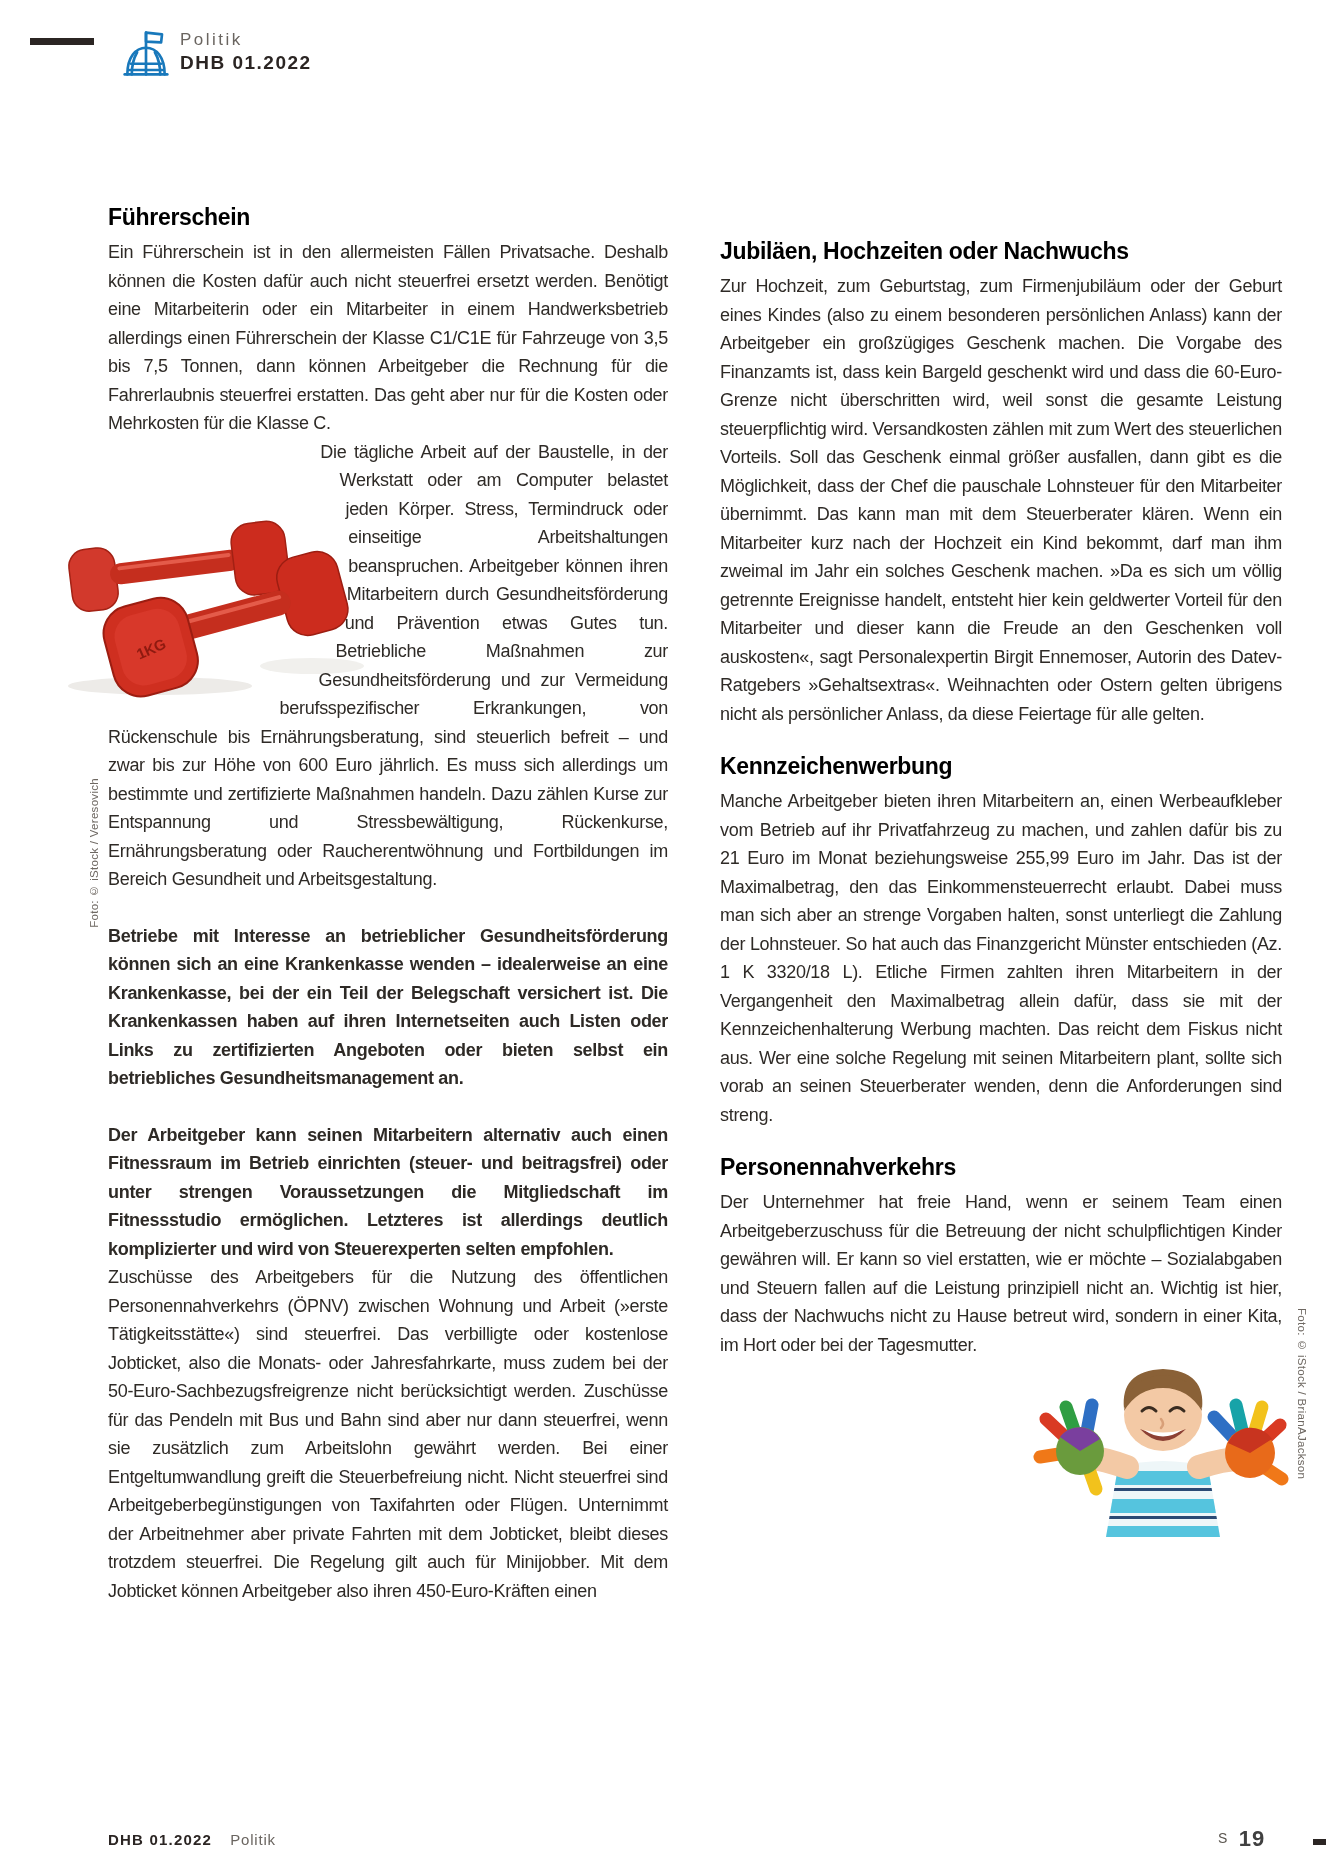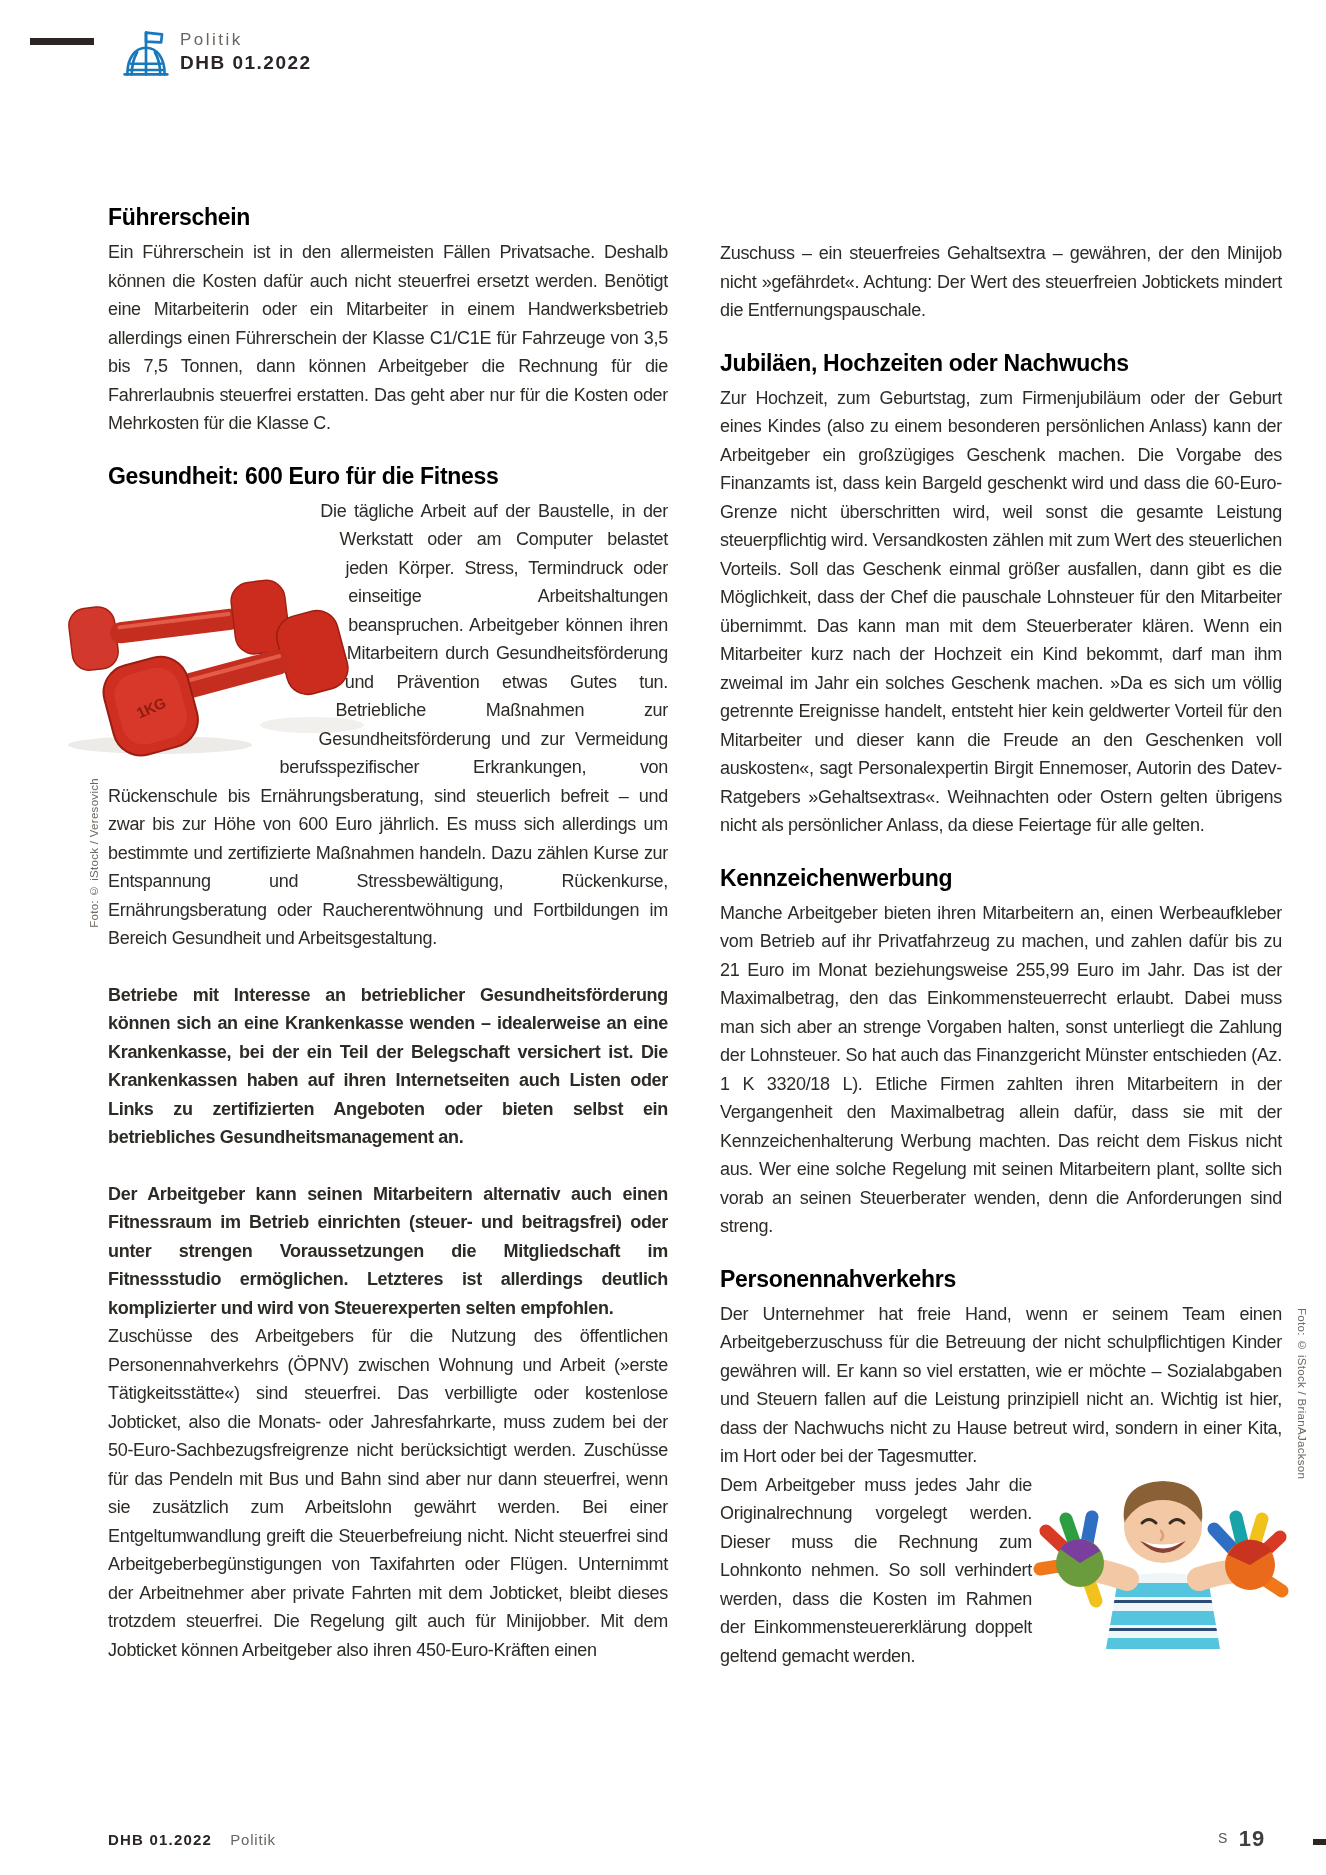--- a/index.html
+++ b/index.html
@@ -63,21 +63,20 @@
   </svg>
   <div class="kicker">Politik</div>
   <div class="issue">DHB 01.2022</div>
 
   <div class="col col-left">
     <h2 class="sec">Führerschein</h2>
     <p class="para">
       <span>Ein Führerschein ist in den allermeisten Fällen Privatsache. Deshalb können die Kosten dafür auch nicht steuerfrei ersetzt werden. Benötigt eine Mitarbeiterin oder ein Mitarbeiter in einem Handwerksbetrieb allerdings einen Führerschein der Klasse C1/C1E für Fahrzeuge von 3,5 bis 7,5 Tonnen, dann können Arbeitgeber die Rechnung für die Fahrerlaubnis steuerfrei erstatten. Das geht aber nur für die Kosten oder Mehrkosten für die Klasse C.</span>
     </p>
 
-    <h2 class="sec">Gesundheit: 600 Euro für die Fitness</h2>
     <p class="para">
       <span class="dumbbell-float">
         <svg width="315" height="218" viewBox="0 0 315 218">
           <ellipse cx="100" cy="206" rx="92" ry="9" fill="#edebe8"></ellipse>
           <ellipse cx="252" cy="186" rx="52" ry="8" fill="#f1f0ed"></ellipse>
 
           <g transform="rotate(-7 120 90)">
             <rect x="10" y="58" width="46" height="62" rx="17" fill="#d2392c" stroke="#a32114" stroke-width="1.5"></rect>
             <rect x="50" y="76" width="132" height="21" rx="10.5" fill="#c52e1e"></rect>
             <path d="M60 81 H170" stroke="#ef6b59" stroke-width="4" stroke-linecap="round" opacity="0.75"></path>
@@ -101,23 +100,20 @@
     <p class="para spaced">
       <span>Der Arbeitgeber kann seinen Mitarbeitern alternativ auch einen Fitnessraum im Betrieb einrichten (steuer- und beitragsfrei) oder unter strengen Voraussetzungen die Mitgliedschaft im Fitnessstudio ermöglichen. Letzteres ist allerdings deutlich komplizierter und wird von Steuerexperten selten empfohlen.</span>
     </p>
 
     <p class="para">
       <span>Zuschüsse des Arbeitgebers für die Nutzung des öffentlichen Personennahverkehrs (ÖPNV) zwischen Wohnung und Arbeit (»erste Tätigkeitsstätte«) sind steuerfrei. Das verbilligte oder kostenlose Jobticket, also die Monats- oder Jahresfahrkarte, muss zudem bei der 50-Euro-Sachbezugsfreigrenze nicht berücksichtigt werden. Zuschüsse für das Pendeln mit Bus und Bahn sind aber nur dann steuerfrei, wenn sie zusätzlich zum Arbeitslohn gewährt werden. Bei einer Entgeltumwandlung greift die Steuerbefreiung nicht. Nicht steuerfrei sind Arbeitgeberbegünstigungen von Taxifahrten oder Flügen. Unternimmt der Arbeitnehmer aber private Fahrten mit dem Jobticket, bleibt dieses trotzdem steuerfrei. Die Regelung gilt auch für Minijobber. Mit dem Jobticket können Arbeitgeber also ihren 450-Euro-Kräften einen</span>
     </p>
   </div>
 
   <div class="col col-right">
-    <p class="para">
-      <span>Zuschuss – ein steuerfreies Gehaltsextra – gewähren, der den Minijob nicht »gefährdet«. Achtung: Der Wert des steuerfreien Jobtickets mindert die Entfernungspauschale.</span>
-    </p>
 
     <h2 class="sec">Jubiläen, Hochzeiten oder Nachwuchs</h2>
     <p class="para">
       <span>Zur Hochzeit, zum Geburtstag, zum Firmenjubiläum oder der Geburt eines Kindes (also zu einem besonderen persönlichen Anlass) kann der Arbeitgeber ein großzügiges Geschenk machen. Die Vorgabe des Finanzamts ist, dass kein Bargeld geschenkt wird und dass die 60-Euro-Grenze nicht überschritten wird, weil sonst die gesamte Leistung steuerpflichtig wird. Versandkosten zählen mit zum Wert des steuerlichen Vorteils. Soll das Geschenk einmal größer ausfallen, dann gibt es die Möglichkeit, dass der Chef die pauschale Lohnsteuer für den Mitarbeiter übernimmt. Das kann man mit dem Steuerberater klären. Wenn ein Mitarbeiter kurz nach der Hochzeit ein Kind bekommt, darf man ihm zweimal im Jahr ein solches Geschenk machen. »Da es sich um völlig getrennte Ereignisse handelt, entsteht hier kein geldwerter Vorteil für den Mitarbeiter und dieser kann die Freude an den Geschenken voll auskosten«, sagt Personalexpertin Birgit Ennemoser, Autorin des Datev-Ratgebers »Gehaltsextras«. Weihnachten oder Ostern gelten übrigens nicht als persönlicher Anlass, da diese Feiertage für alle gelten.</span>
     </p>
 
     <h2 class="sec">Kennzeichenwerbung</h2>
     <p class="para">
       <span>Manche Arbeitgeber bieten ihren Mitarbeitern an, einen Werbeaufkleber vom Betrieb auf ihr Privatfahrzeug zu machen, und zahlen dafür bis zu 21 Euro im Monat beziehungsweise 255,99 Euro im Jahr. Das ist der Maximalbetrag, den das Einkommensteuerrecht erlaubt. Dabei muss man sich aber an strenge Vorgaben halten, sonst unterliegt die Zahlung der Lohnsteuer. So hat auch das Finanzgericht Münster entschieden (Az. 1 K 3320/18 L). Etliche Firmen zahlten ihren Mitarbeitern in der Vergangenheit den Maximalbetrag allein dafür, dass sie mit der Kennzeichenhalterung Werbung machten. Das reicht dem Fiskus nicht aus. Wer eine solche Regelung mit seinen Mitarbeitern plant, sollte sich vorab an seinen Steuerberater wenden, denn die Anforderungen sind streng.</span>
     </p>
@@ -169,21 +165,21 @@
           <g stroke-linecap="round">
             <path d="M214 96 L250 120" stroke="#f07818" stroke-width="13"></path>
             <path d="M212 90 L182 58" stroke="#2e6fc4" stroke-width="13"></path>
             <path d="M214 88 L204 46" stroke="#17a3a8" stroke-width="13"></path>
             <path d="M218 88 L230 48" stroke="#f2c21c" stroke-width="13"></path>
             <path d="M220 92 L248 66" stroke="#d93a23" stroke-width="13"></path>
             <circle cx="218" cy="94" r="25" fill="#e86a1a" stroke="none"></circle>
             <path d="M196 84 A25 25 0 0 1 240 80 L218 94 Z" fill="#c8341f" stroke="none"></path>
           </g>
         </svg>
-      </span><span>Dem Arbeitgeber muss jedes Jahr die Originalrechnung vorgelegt werden. Dieser muss die Rechnung zum Lohnkonto nehmen. So soll verhindert werden, dass die Kosten im Rahmen der Einkommensteuererklärung doppelt geltend gemacht werden.</span>
+      </span>
     </p>
   </div>
 
   <div class="credit credit-left">Foto: © iStock / Veresovich</div>
   <div class="credit credit-right">Foto: © iStock / BrianAJackson</div>
 
   <div class="footer-left">
     <span class="f-issue">DHB 01.2022</span>
     <span class="f-sec">Politik</span>
   </div>

